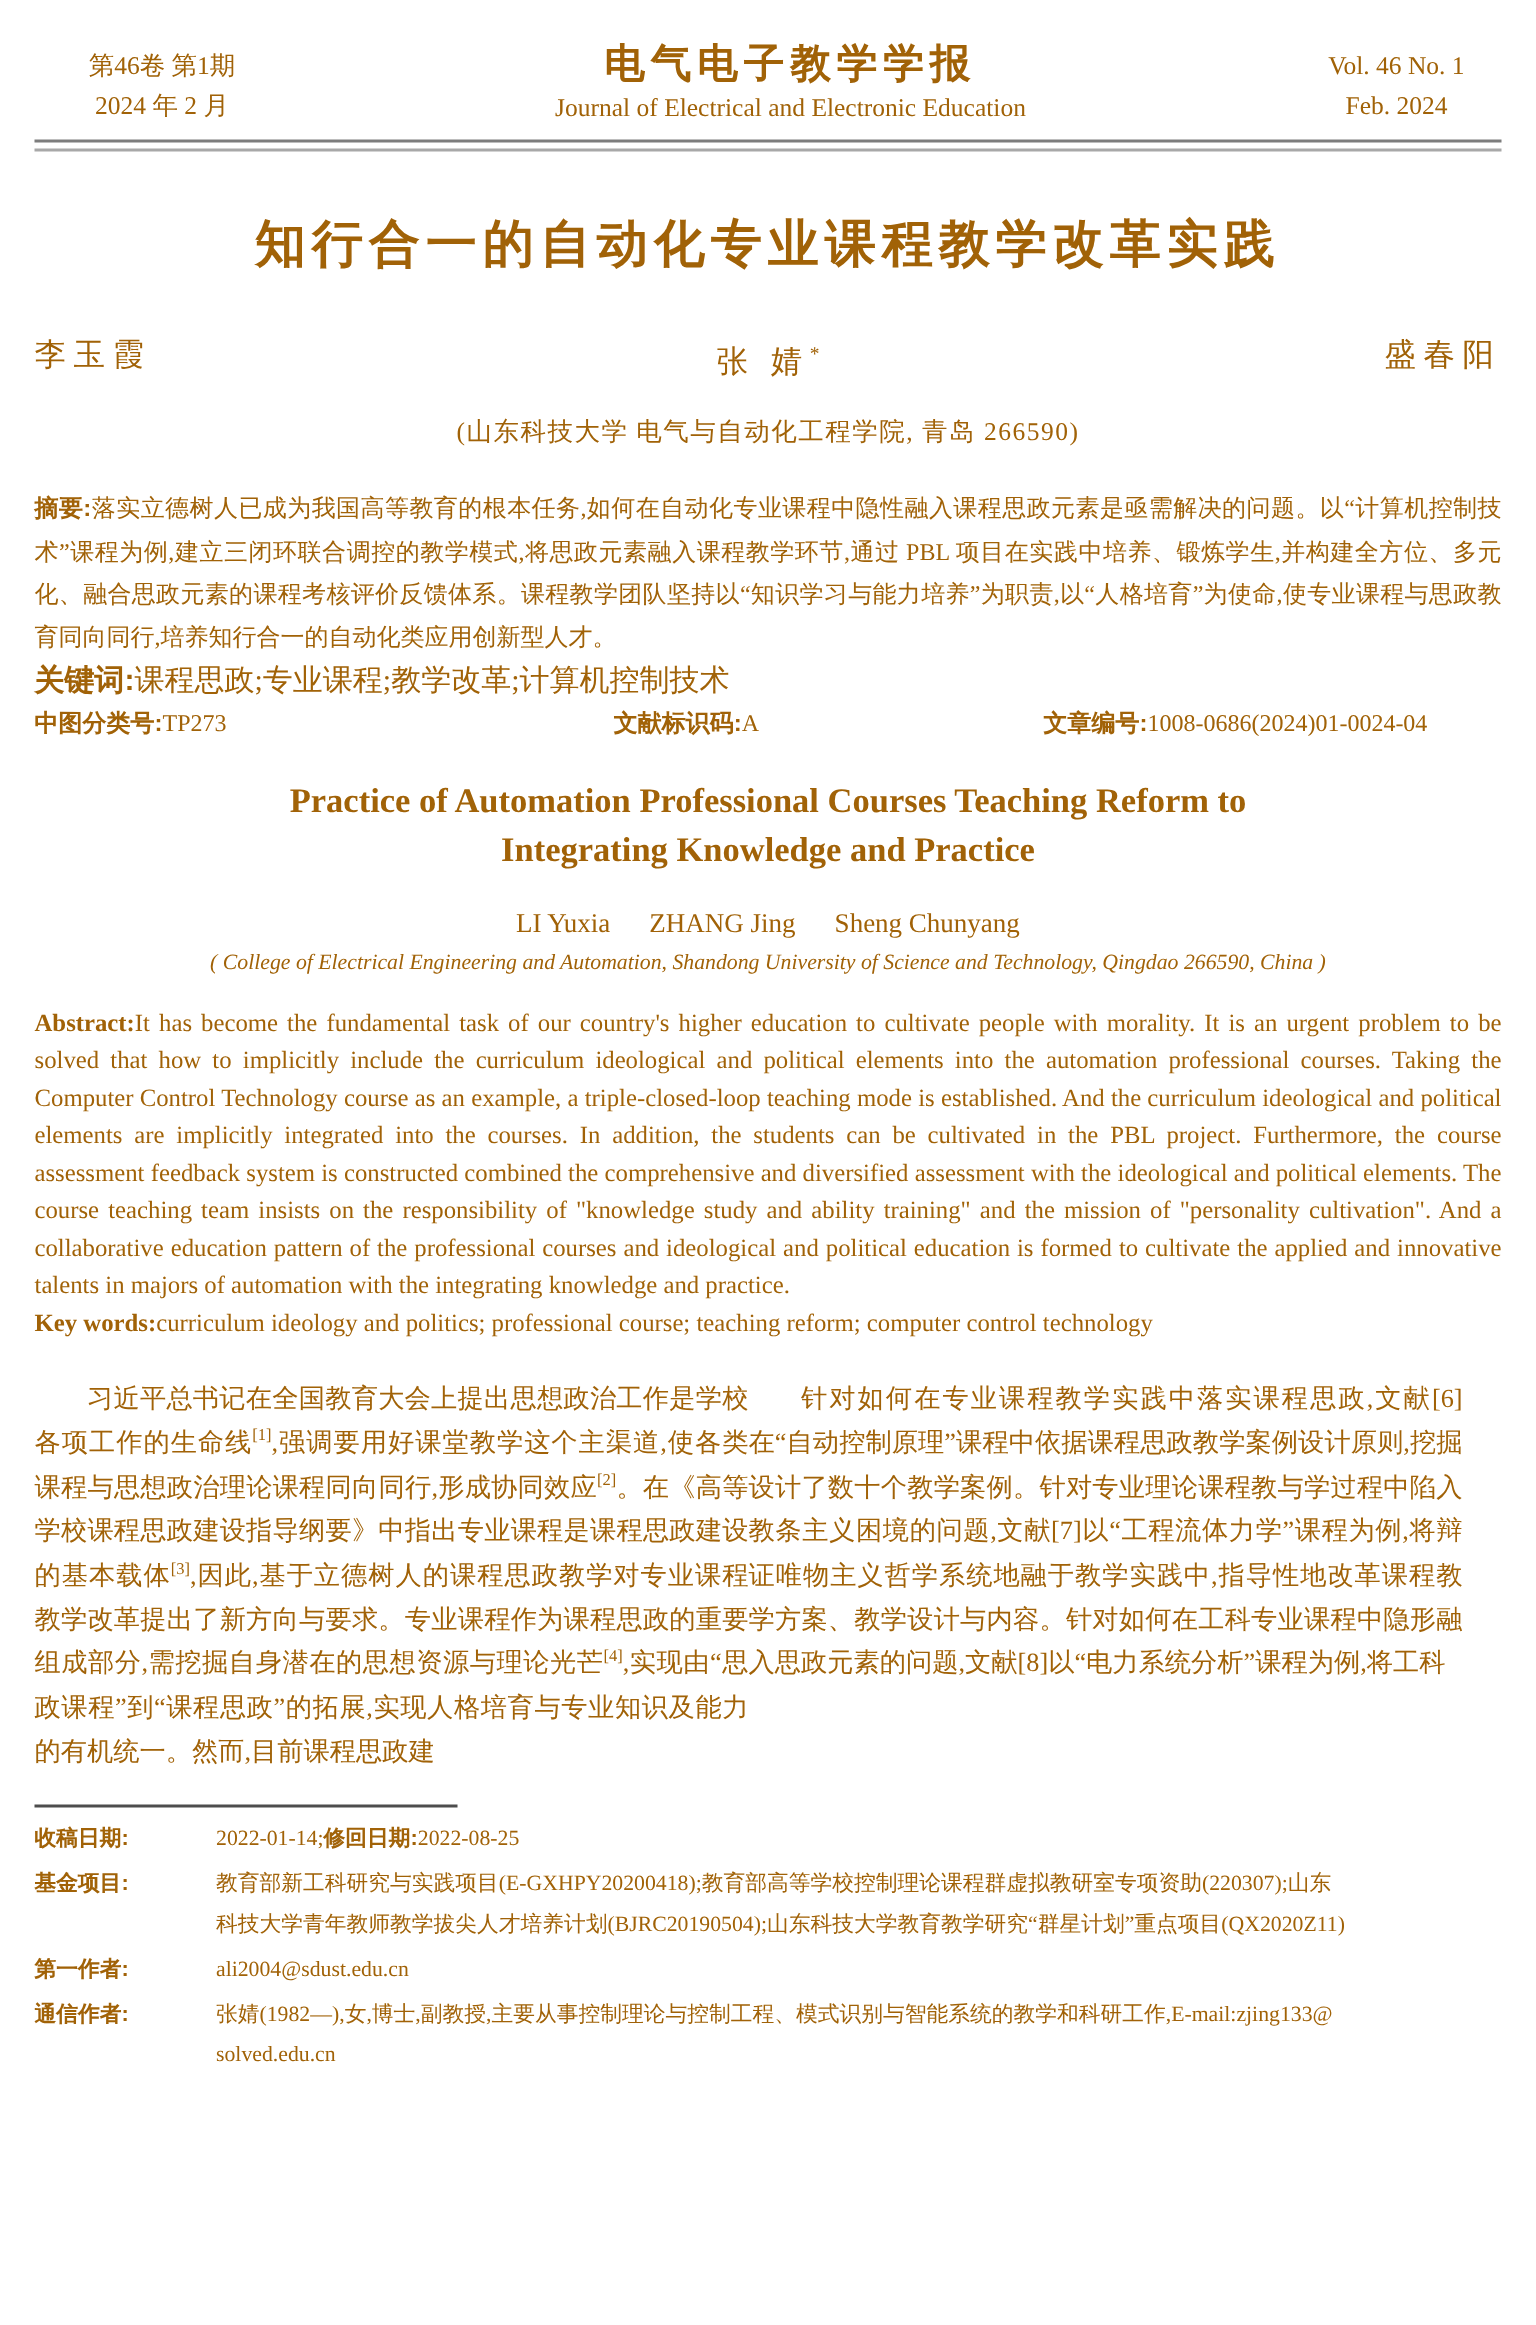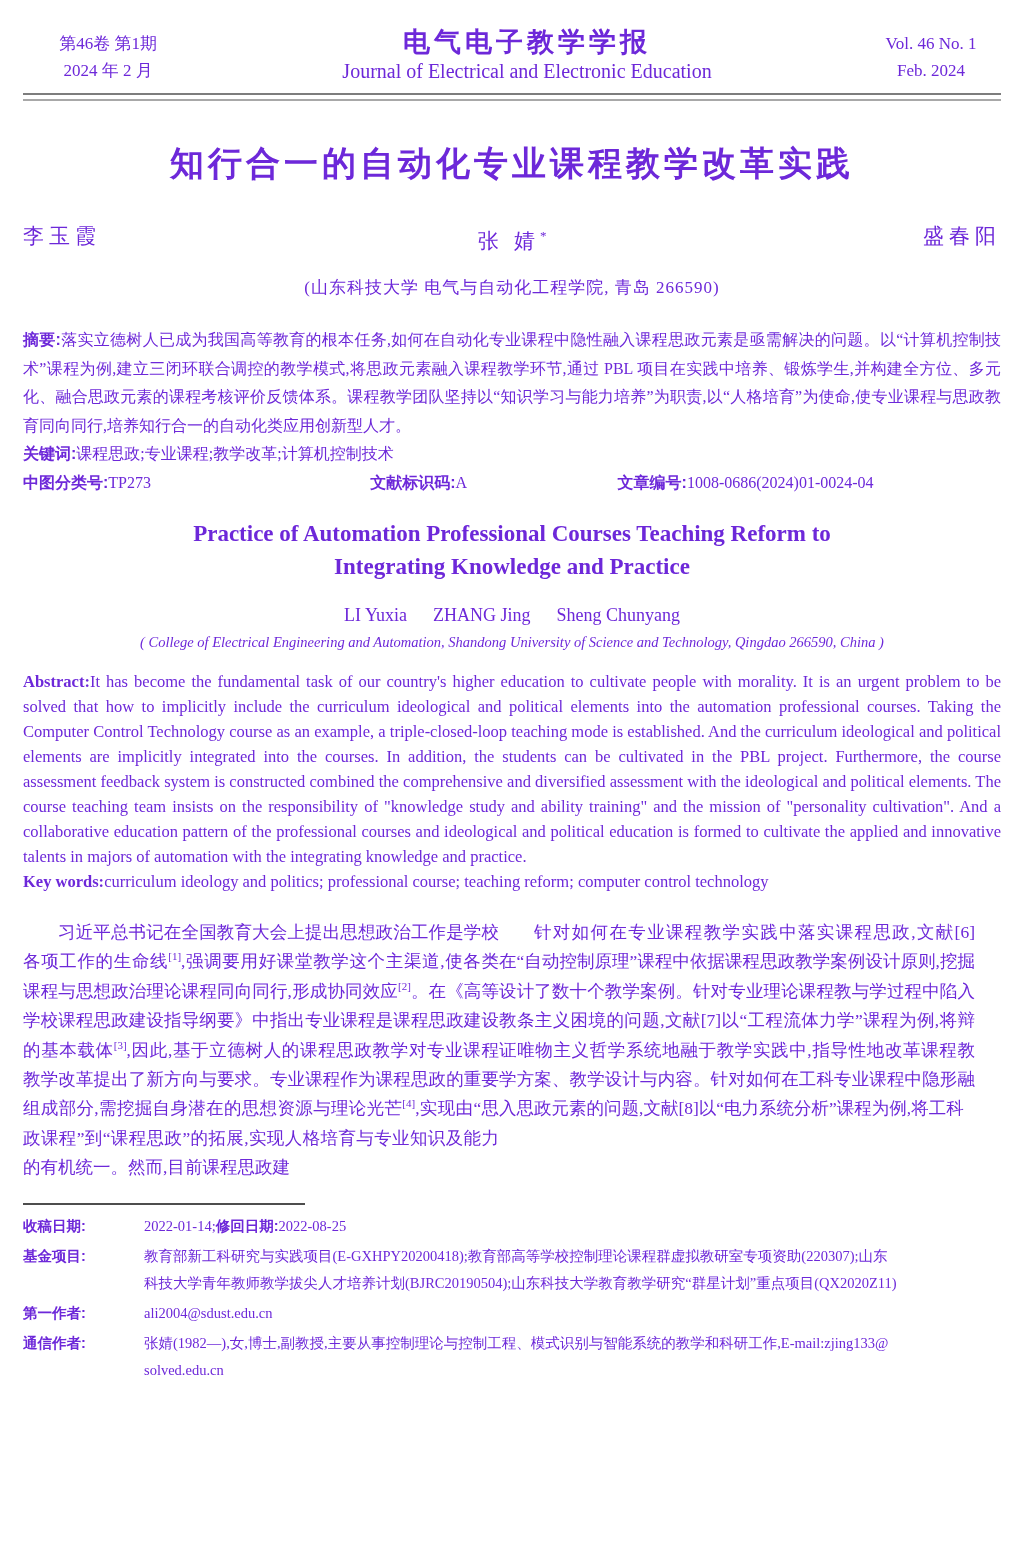--- a/index.html
+++ b/index.html
@@ -2,58 +2,58 @@
 <html><head>
 <meta charset="utf-8">
 <style>
   html, body { margin: 0; padding: 0; background: #ffffff; }
   .page {
     position: relative;
     width: 1024px;
     height: 1550px;
     margin: 0 auto;
     background: #ffffff;
-    color: #6d28d9;
+    color: #a16207;
     box-sizing: border-box;
     padding: 26px 23px 0 23px;
     overflow: hidden;
     font-family: "Liberation Serif", "DejaVu Serif", serif;
   }
   
   .journal-header { display: flex; justify-content: space-between; align-items: flex-start; }
   .hdr-left, .hdr-right { font-size: 17px; line-height: 27px; text-align: center; margin-top: 4px; }
   .hdr-left { min-width: 170px; }
   .hdr-right { min-width: 140px; }
   .hdr-center { text-align: center; flex: 1; }
   .jt-cn {
     font-family: "Liberation Sans", "DejaVu Sans", sans-serif;
     font-weight: bold; font-size: 27px; letter-spacing: 4px; line-height: 32px;
   }
-  .jt-en { font-size: 20px; line-height: 23px; margin-top: 2px; }
+  .jt-en { font-size: 17px; line-height: 23px; margin-top: 2px; }
   .double-rule {
     margin-top: 9px; height: 4px;
     border-top: 2.5px solid #7d7d7d;
     border-bottom: 2px solid #a8a8a8;
   }
   
   .title-cn {
     margin: 40px 0 0 0; text-align: center;
     font-size: 34px; font-weight: bold; letter-spacing: 4px; line-height: 46px;
   }
   .authors-cn {
     margin-top: 34px; display: flex; justify-content: space-between; gap: 56px;
     font-size: 21px; letter-spacing: 5px; line-height: 30px;
   }
   .author-mark { font-size: 13px; vertical-align: super; letter-spacing: 0; }
   .affil-cn { margin-top: 20px; text-align: center; font-size: 17px; line-height: 24px; letter-spacing: 1px; font-family: Liberation Serif, serif; }
   
   .abstract-cn { margin: 26px 0 0 0; font-size: 16px; line-height: 28.5px; text-align: justify; }
-  .kw-cn { margin: 0; font-size: 16px; line-height: 28.5px; text-align: left; }
+  .kw-cn { margin: 0; font-size: 20px; line-height: 28.5px; text-align: left; }
   .lbl-sans { font-family: "Liberation Sans", "DejaVu Sans", sans-serif; font-weight: bold; }
-  .clc-row { display: flex; font-size: 16px; line-height: 28.5px; }
+  .clc-row { display: flex; font-size: 16px; line-height: 28.5px; gap: 39px; }
   .clc-a { width: 35.5%; }
   .clc-b { width: 25.3%; }
   .clc-c { flex: 1; }
   
   .title-en { margin: 20px 0 0 0; text-align: center; font-size: 23px; font-weight: bold; line-height: 33px; }
   .authors-en { margin-top: 20px; display: flex; justify-content: center; gap: 26px; font-size: 18px; line-height: 24px; }
   .affil-en { margin-top: 5px; text-align: center; font-style: italic; font-size: 14.5px; line-height: 21px; }
   .abstract-en { margin: 16px 0 0 0; font-size: 16.5px; line-height: 25px; text-align: justify; }
   .kw-en { margin: 0; font-size: 16.5px; line-height: 25px; text-align: left; }
   .lbl-serif-bold { font-weight: bold; }

